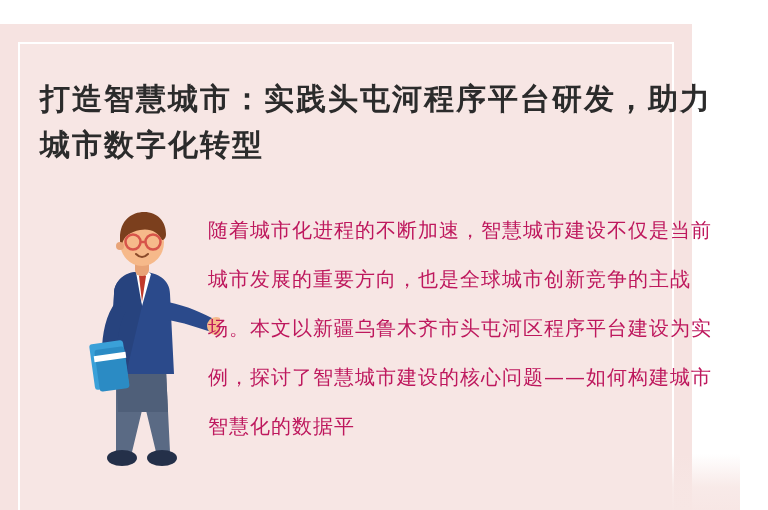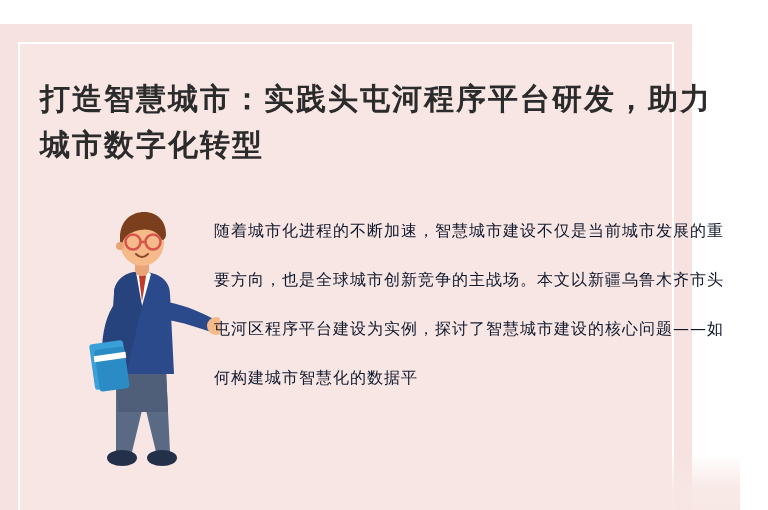--- a/index.html
+++ b/index.html
@@ -38,30 +38,30 @@
     font-family: "DejaVu Sans", sans-serif;
     font-size: 30px;
     line-height: 46px;
     letter-spacing: 2px;
     font-weight: 700;
     color: #2b2b2b;
     white-space: pre-wrap;
   }
   #body-text {
     position: absolute;
-    left: 214px;
+    left: 208px;
     top: 182px;
     width: 512px;
     height: 300px;
     overflow: hidden;
     font-family: "DejaVu Sans", sans-serif;
-    font-size: 16px;
+    font-size: 20px;
     line-height: 49px;
     letter-spacing: 1px;
-    color: #0f172a;
+    color: #be185d;
     white-space: pre-wrap;
   }
   
   #fade {
     position: absolute;
     left: 210px;
     bottom: 20px;
     width: 530px;
     height: 60px;
     background: linear-gradient(to bottom, rgba(247,230,228,0) 0%, rgba(247,230,228,0.85) 55%, rgba(247,230,228,1) 100%);

